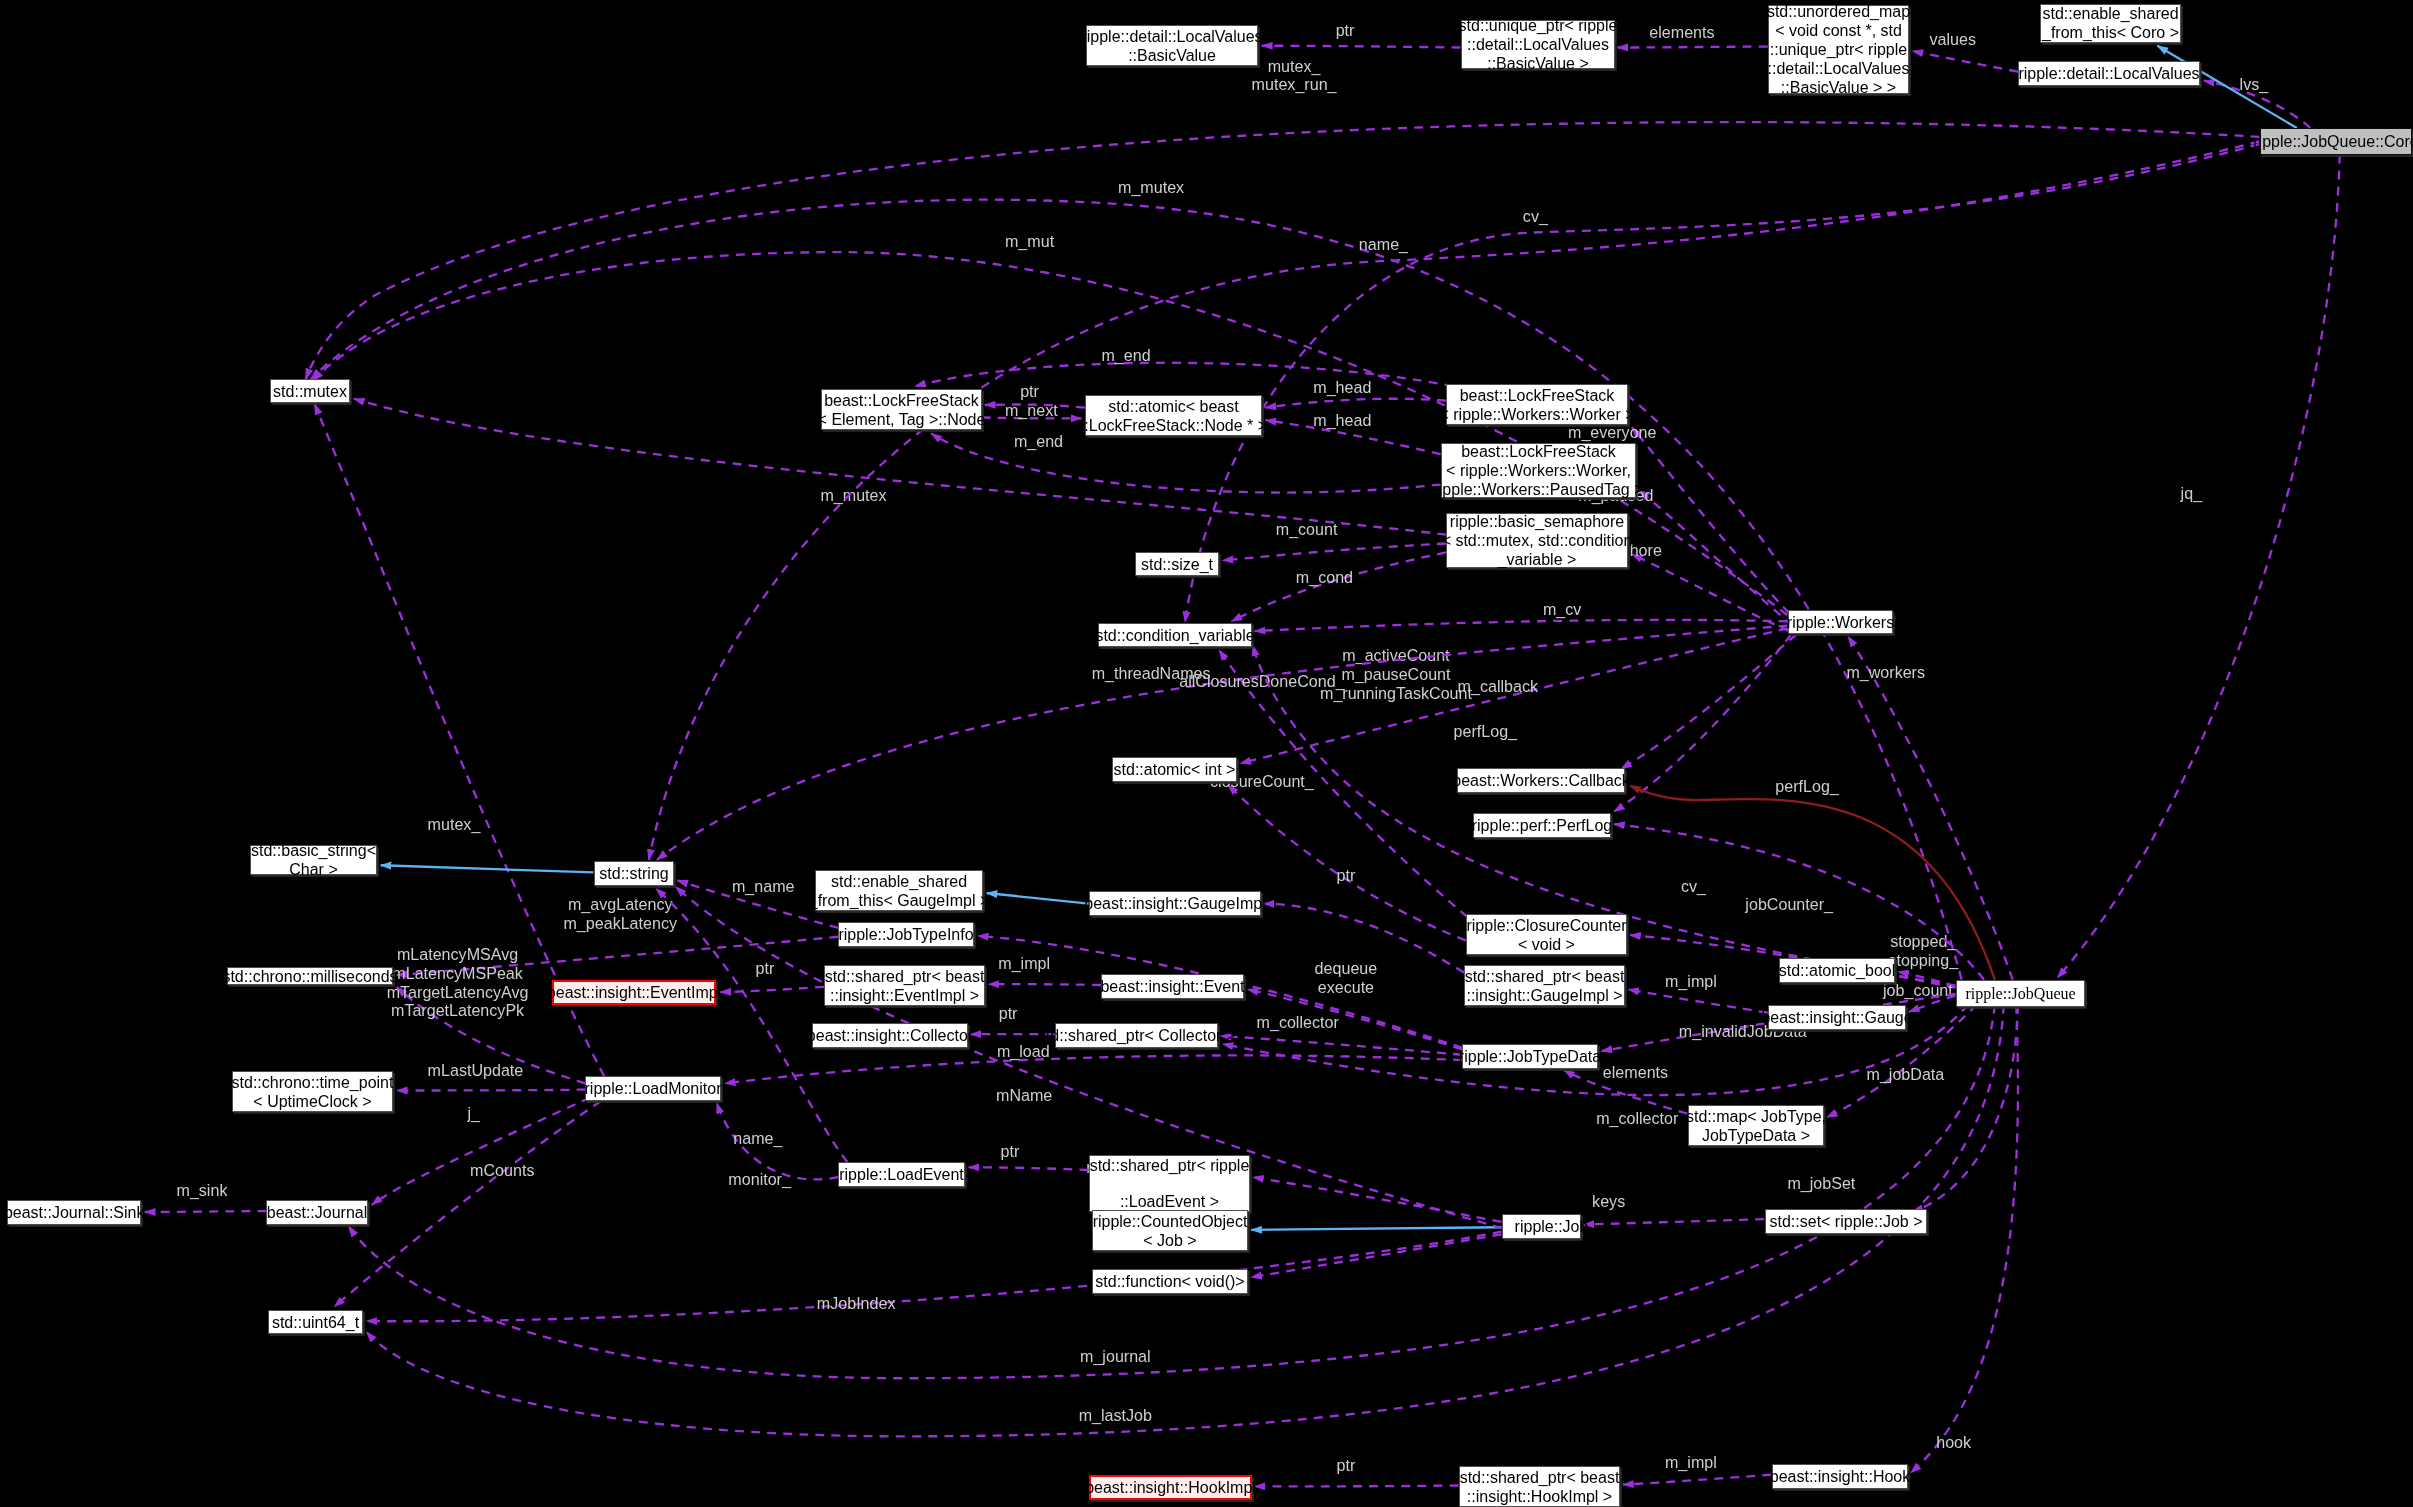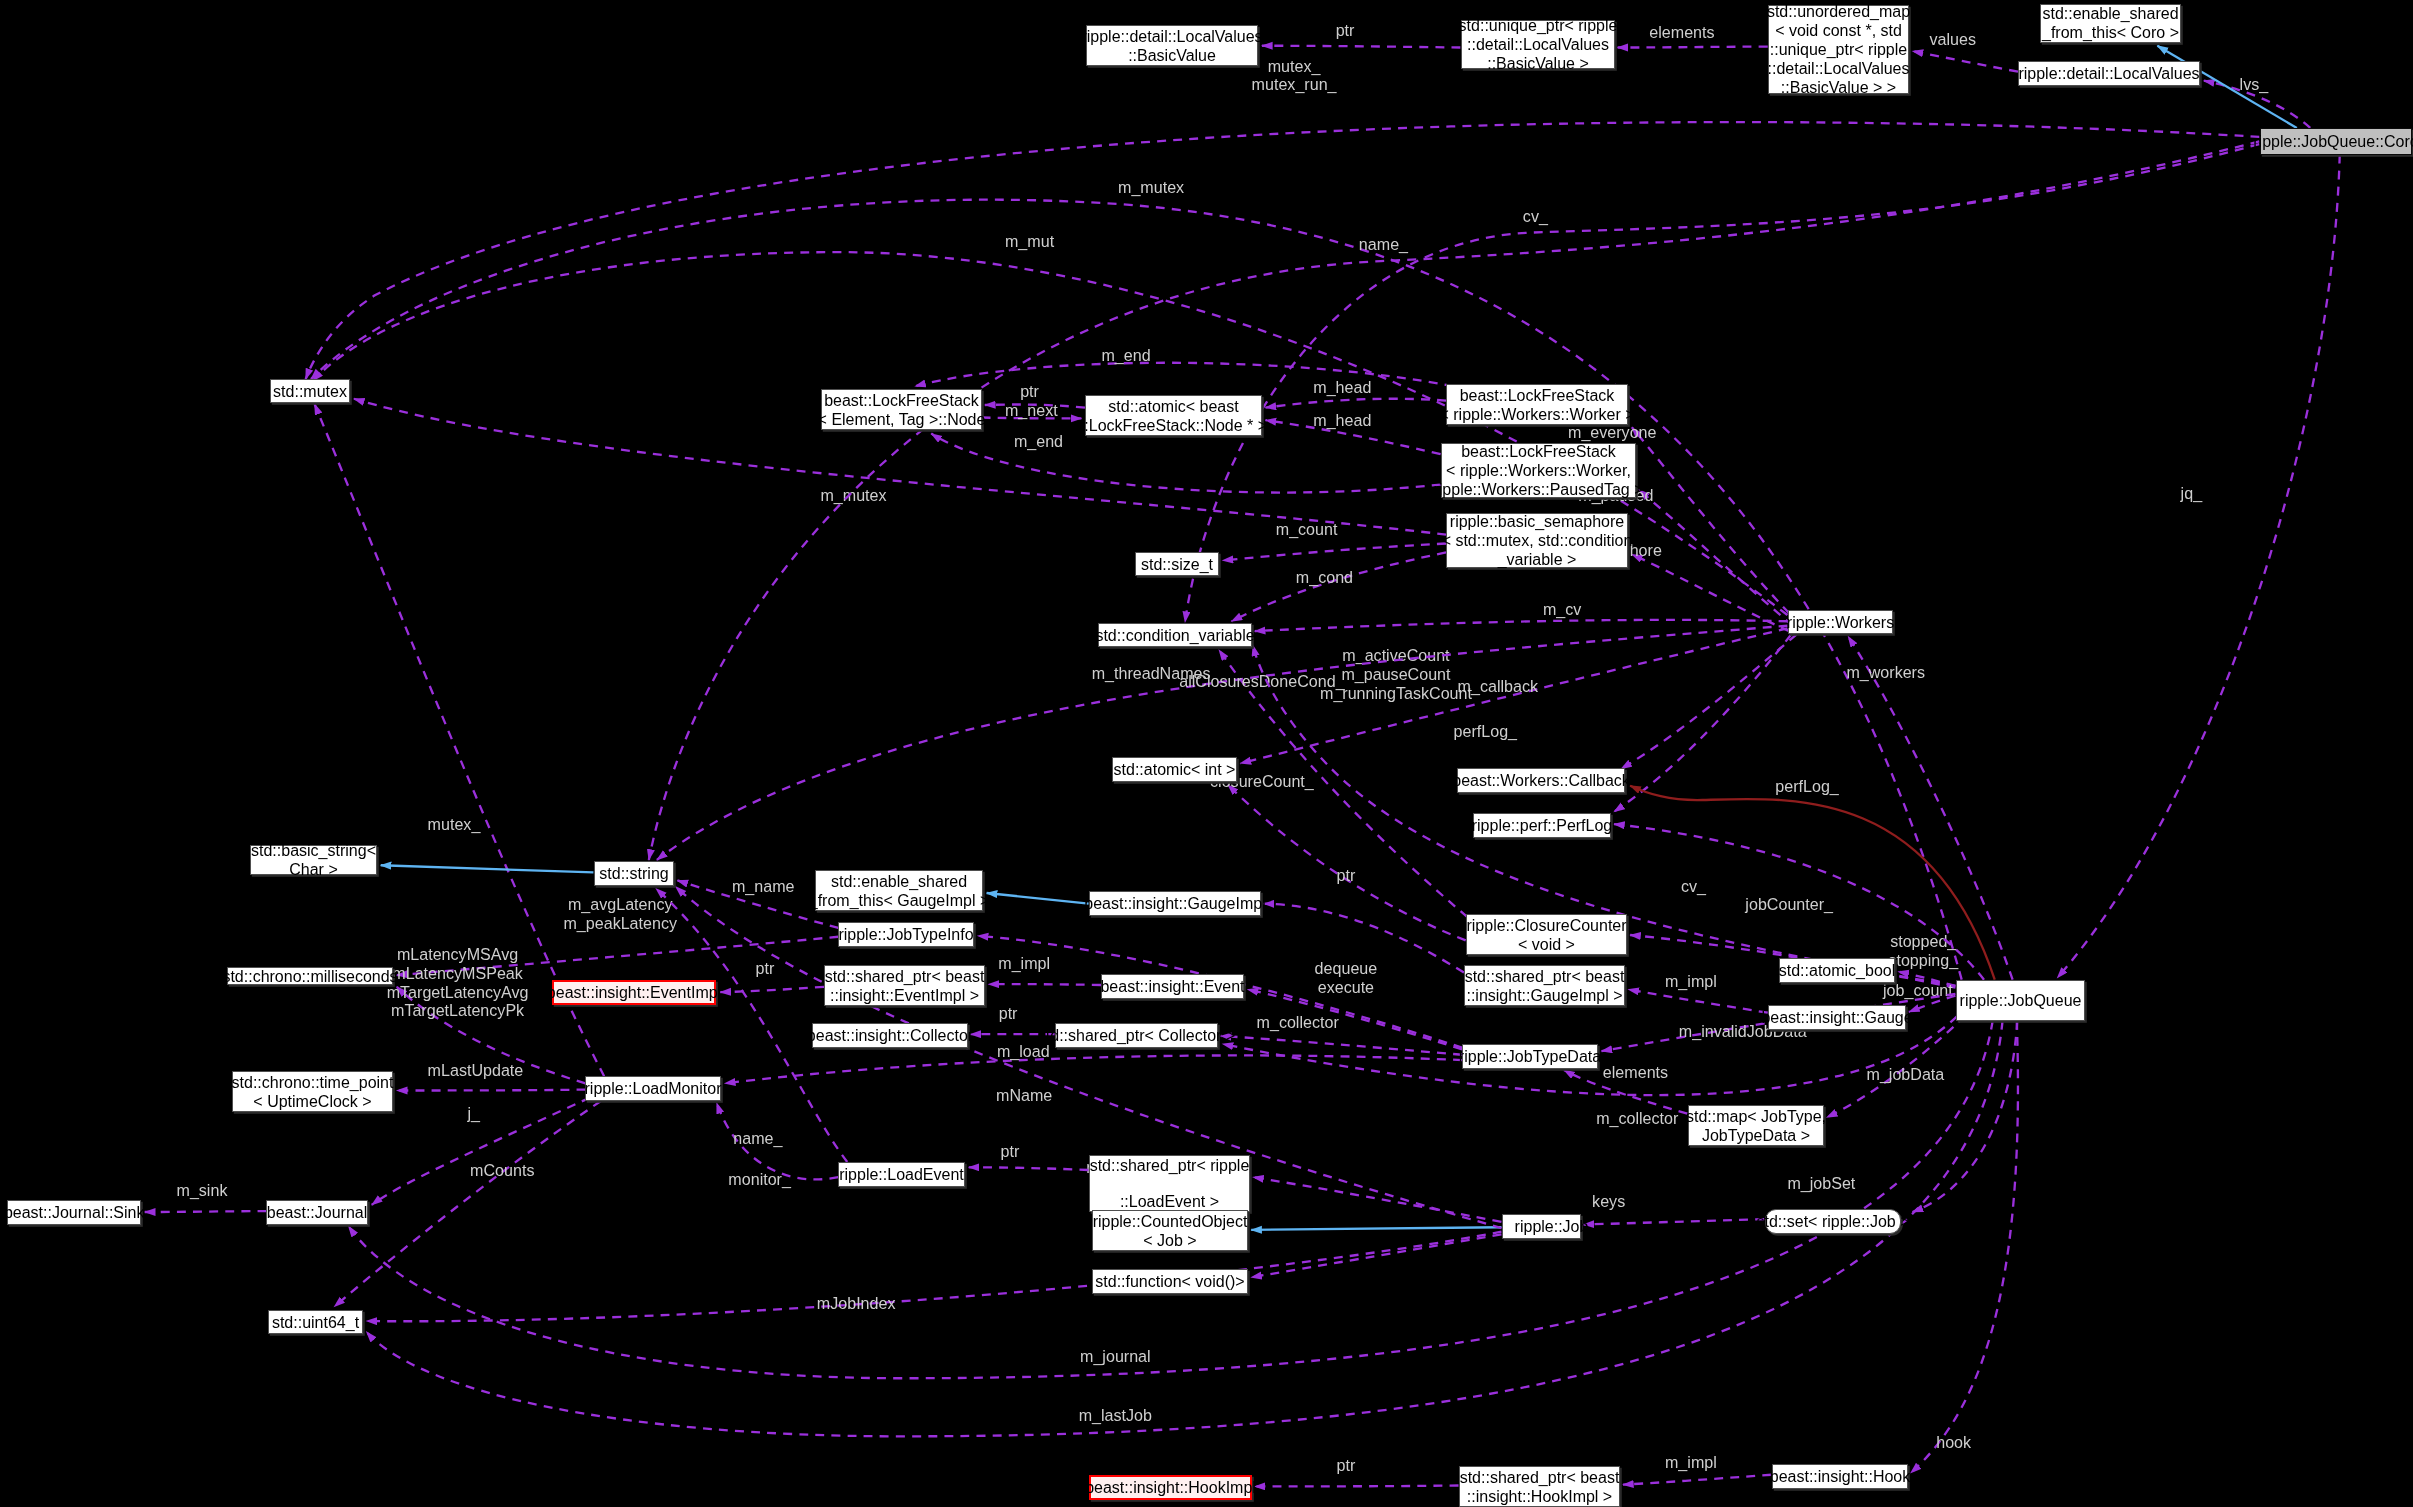--- a/index.html
+++ b/index.html
@@ -289,21 +289,21 @@
       <div class="node" style="left: 1464px; top: 965px; width: 161px; height: 41px;">
         <div class="nl">std::shared_ptr&lt; beast</div>
         <div class="nl">::insight::GaugeImpl &gt;</div>
       </div>
       <div class="node" style="left: 1779px; top: 958px; width: 116px; height: 25px;">
         <div class="nl">std::atomic_bool</div>
       </div>
       <div class="node" style="left: 1768px; top: 1005px; width: 138px; height: 25px;">
         <div class="nl">beast::insight::Gauge</div>
       </div>
-      <div class="node" style="left: 1956px; top: 980px; width: 129px; height: 41px;">
+      <div class="node" style="left: 1956px; top: 980px; width: 129px; height: 27px; font-family: Liberation Serif, serif;">
         <div class="nl">ripple::JobQueue</div>
       </div>
       <div class="node" style="left: 812px; top: 1023px; width: 156px; height: 25px;">
         <div class="nl">beast::insight::Collector</div>
       </div>
       <div class="node" style="left: 1055px; top: 1023px; width: 163px; height: 25px;">
         <div class="nl">std::shared_ptr&lt; Collector &gt;</div>
       </div>
       <div class="node" style="left: 1462px; top: 1044px; width: 136px; height: 25px;">
         <div class="nl">ripple::JobTypeData</div>
@@ -326,21 +326,21 @@
         <div class="nl">std::shared_ptr&lt; ripple</div>
         <div class="nl">::LoadEvent &gt;</div>
       </div>
       <div class="node" style="left: 1092px; top: 1210px; width: 156px; height: 41px;">
         <div class="nl">ripple::CountedObject</div>
         <div class="nl">&lt; Job &gt;</div>
       </div>
       <div class="node" style="left: 1502px; top: 1214px; width: 79px; height: 25px; padding-left: 20px;">
         <div class="nl">ripple::Job</div>
       </div>
-      <div class="node" style="left: 1765px; top: 1209px; width: 136px; height: 25px; border-radius: 11px;">
+      <div class="node" style="left: 1765px; top: 1209px; width: 162px; height: 25px;">
         <div class="nl">std::set&lt; ripple::Job &gt;</div>
       </div>
       <div class="node" style="left: 1092px; top: 1269px; width: 156px; height: 25px;">
         <div class="nl">std::function&lt; void()&gt;</div>
       </div>
       <div class="node" style="left: 7.2px; top: 1200px; width: 134px; height: 25px;">
         <div class="nl">beast::Journal::Sink</div>
       </div>
       <div class="node" style="left: 266px; top: 1200px; width: 102px; height: 25px;">
         <div class="nl">beast::Journal</div>

